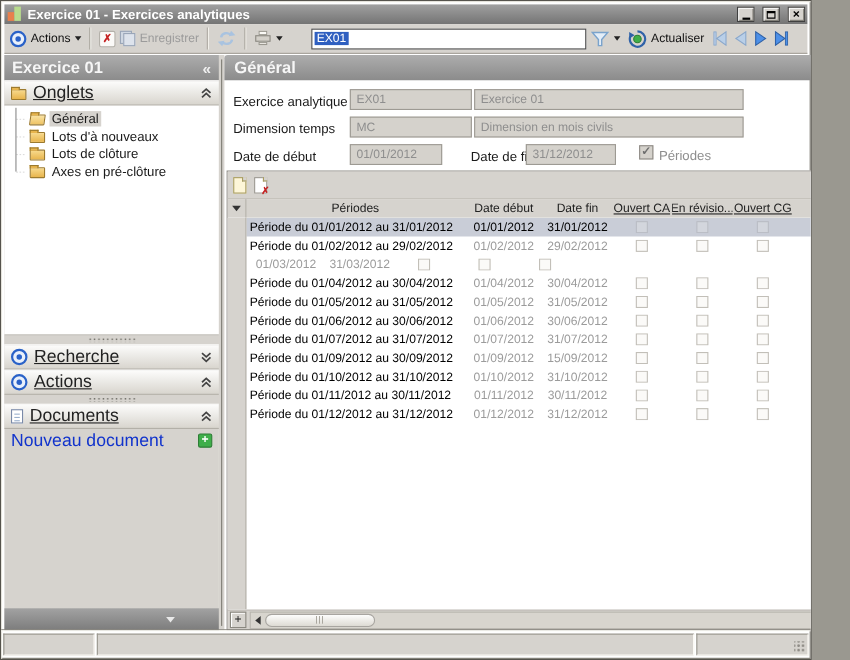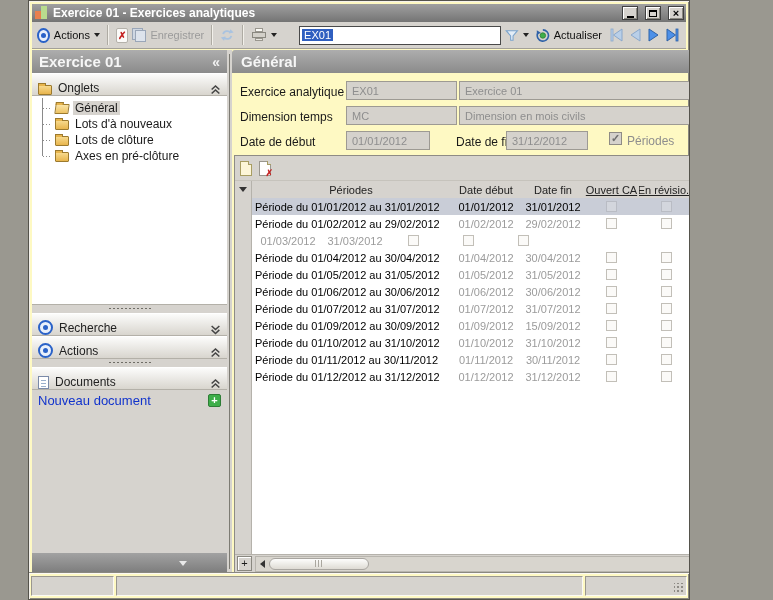--- a/index.html
+++ b/index.html
@@ -1,21 +1,21 @@
 <!DOCTYPE html>
 <html><head>
 <meta charset="utf-8">
 <style>
   * { box-sizing: border-box; margin: 0; padding: 0; }
   html,body { background:#9a9890; }
   body { font-family:"Liberation Sans", sans-serif; font-size:11px; color:#1a1a1a; }
 
-  .window { position:relative; width:662px; height:600px; background:#fef9c3;
+  .window { position:relative; width:738px; height:600px; background:#ffffff;
             border:1px solid #55534c; box-shadow: inset 1px 1px 0 #f4f2ec, inset -1px -1px 0 #8a8880;
-            overflow:hidden;margin-left:28px; }
+            overflow:hidden; }
 
   
   .titlebar { position:absolute; left:3px; top:3px; right:3px; height:18px;
               background:linear-gradient(180deg,#a0a0a0,#747474);
               display:flex; align-items:center; gap:5px; padding:0 2px; }
   .app-icon { width:14px; height:14px; position:relative; flex:0 0 auto; }
   .app-icon .bar-o { position:absolute; left:1px; bottom:1px; width:6px; height:8px; background:#e8804d; }
   .app-icon .bar-g { position:absolute; right:1px; bottom:1px; width:6px; height:13px; background:#b9dc8e; }
   .title-text { color:#ffffff; font-weight:bold; font-size:12px; flex:1 1 auto;
                 white-space:nowrap; overflow:hidden; }
@@ -67,22 +67,22 @@
   .main { position:absolute; left:203px; top:49px; width:565px; height:523px; }
 
   
   .pane-header { height:23px; background:linear-gradient(180deg,#adadad,#8b8b8b);
                  color:#f6f6f6; font-weight:bold; font-size:15px;
                  display:flex; align-items:center; padding:0 7px; }
   .pane-header .grow { flex:1; }
   .collapse-glyph { font-size:14px; font-weight:bold; color:#f0f0f0; }
   .section-bar { height:23px; background:linear-gradient(180deg,#fcfcfb,#d8d5ce);
                  border-top:1px solid #ffffff; border-bottom:1px solid #b3b0a8;
-                 display:flex; align-items:flex-end; gap:6px; padding:0 6px;
-                 font-size:12px; color:#222; }
+                 display:flex; align-items:center; gap:6px; padding:0 6px;
+                 font-size:16px; color:#222;text-decoration:underline; }
   .section-bar .grow { flex:1; }
   .chev { flex:0 0 auto; }
   .folder-icon { position:relative; width:14px; height:10px; margin-top:2px;
                  background:linear-gradient(#f7d98c,#e8b54d); border:1px solid #9c7a2e; border-radius:1px; }
   .folder-icon::before { content:""; position:absolute; top:-3px; left:-1px; width:6px; height:2px;
                          background:#e8b54d; border:1px solid #9c7a2e; border-bottom:none; }
   .folder-icon.open { transform:skewX(-8deg); background:linear-gradient(#fae3a4,#eec363); }
   .doc-icon { position:relative; width:11px; height:13px; background:#fff; border:1px solid #7a8aa8; }
   .doc-icon::before { content:""; position:absolute; left:2px; top:3px; right:2px; height:1px;
                       background:#9ab0cc; box-shadow:0 3px 0 #9ab0cc, 0 6px 0 #9ab0cc; }
@@ -99,21 +99,21 @@
                  background-size:3px 1px; }
   .titem .tlabel { font-size:12px; padding:0 2px; }
   .titem.selected .tlabel { background:#d6d3ce; }
 
   .hsplit { height:8px; display:flex; align-items:center; justify-content:center; background:#d6d3ce; }
   .hsplit .dots { width:44px; height:4px;
                   background-image:radial-gradient(#6f6d66 0.8px, transparent 1px);
                   background-size:4px 3px; }
 
   .newdoc-row { height:21px; display:flex; align-items:center; padding:0 6px; gap:6px; }
-  .newdoc-link { color:#1133cc; font-size:13px; flex:1; cursor:pointer; }
+  .newdoc-link { color:#1133cc; font-size:16px; flex:1; cursor:pointer; }
   .plus-box { width:13px; height:13px; background:#3fae4a; border:1px solid #2e7d36; border-radius:2px;
               color:#fff; font-weight:bold; font-size:11px; line-height:11px; text-align:center; }
   .side-fill { flex:1; }
   .side-bottom { height:20px; background:linear-gradient(180deg,#a2a2a2,#7c7c7c);
                  display:flex; align-items:center; justify-content:flex-end; padding:0 40px 0 0; }
   .side-bottom .dn { width:0; height:0; border-left:4px solid transparent; border-right:4px solid transparent;
                      border-top:5px solid #e9e9e9; }
 
   
   .main-header { height:23px; background:linear-gradient(180deg,#adadad,#8b8b8b);

